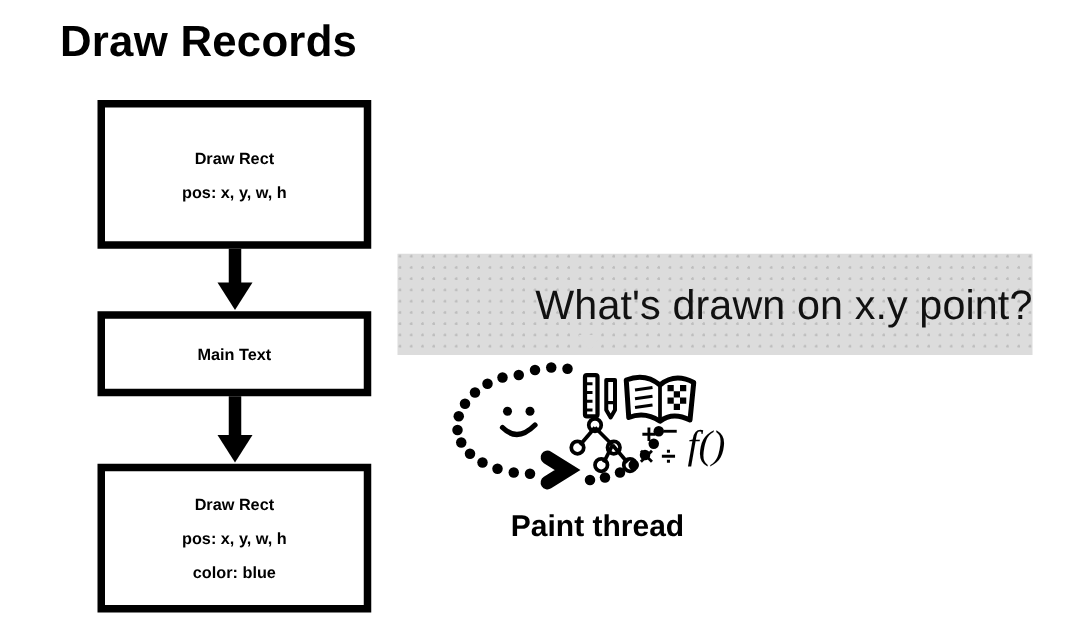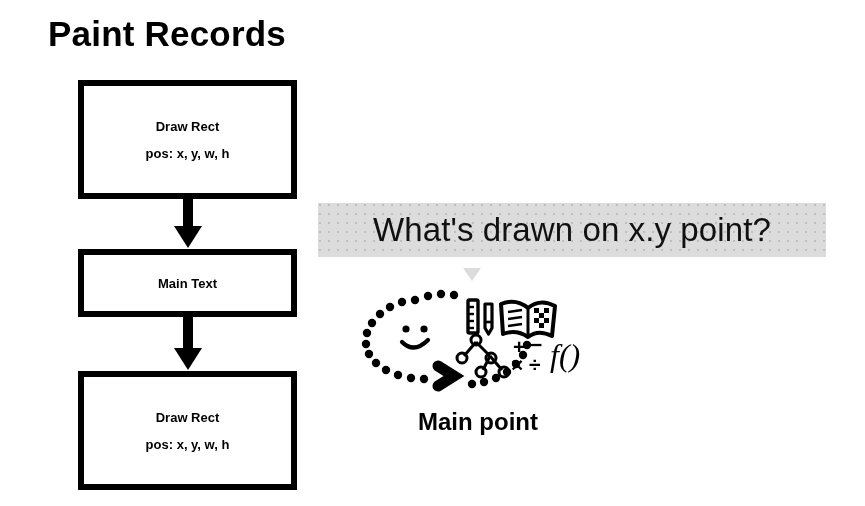--- a/index.html
+++ b/index.html
@@ -80,28 +80,28 @@
   #flow-arrow-1 { top: 317px; height: 54px; }
   #flow-arrow-1 .shaft { height: 32px; }
   #flow-arrow-1 .head  { top: 31px; }
 
   
   #speech-bubble {
     position: absolute;
     left: 318px;
     top: 203px;
     width: 508px;
-    height: 54px;
+    height: 81px;
     background-color: #dcdcdc;
     background-image:
       radial-gradient(circle at 2px 2px, rgba(120,120,120,0.30) 1px, transparent 1.2px);
     background-size: 9px 9px;
     display: flex;
     align-items: center;
-    justify-content: center;
+    justify-content: flex-end;
   }
   #speech-bubble-text {
     font-size: 33px;
     line-height: 40px;
     color: #111111;
     white-space: nowrap;
     letter-spacing: 0.1px;
   }
   #speech-bubble-tail {
     position: absolute;
@@ -132,21 +132,21 @@
     text-align: center;
     font-size: 24px;
     font-weight: bold;
     line-height: 30px;
     white-space: nowrap;
   }
 </style>
 </head>
 <body>
 
-<div id="slide-title">Paint Records</div>
+<div id="slide-title">Draw Records</div>
 
 <div class="record-box" id="record-box-0">
   <div class="line">Draw Rect</div>
   <div class="line">pos: x, y, w, h</div>
 </div>
 
 <div class="flow-arrow" id="flow-arrow-0">
   <div class="shaft"></div>
   <div class="head"></div>
 </div>
@@ -156,20 +156,21 @@
 </div>
 
 <div class="flow-arrow" id="flow-arrow-1">
   <div class="shaft"></div>
   <div class="head"></div>
 </div>
 
 <div class="record-box" id="record-box-2">
   <div class="line">Draw Rect</div>
   <div class="line">pos: x, y, w, h</div>
+  <div class="line">color: blue</div>
 </div>
 
 <div id="speech-bubble">
   <div id="speech-bubble-text">What's drawn on x.y point?</div>
 </div>
 <div id="speech-bubble-tail"></div>
 
 <div id="thinking-doodle">
   <svg viewBox="0 0 240 118" xmlns="http://www.w3.org/2000/svg">
 
@@ -258,13 +259,13 @@
       <text x="171" y="90">÷</text>
     </g>
 
     <g>
       <text x="192" y="84" fill="#000000" font-family="Liberation Serif, serif" font-size="32" font-style="italic">f()</text>
     </g>
 
   </svg>
 </div>
 
-<div id="main-thread-label">Main point</div>
+<div id="main-thread-label">Paint thread</div>
 
 </body></html>

